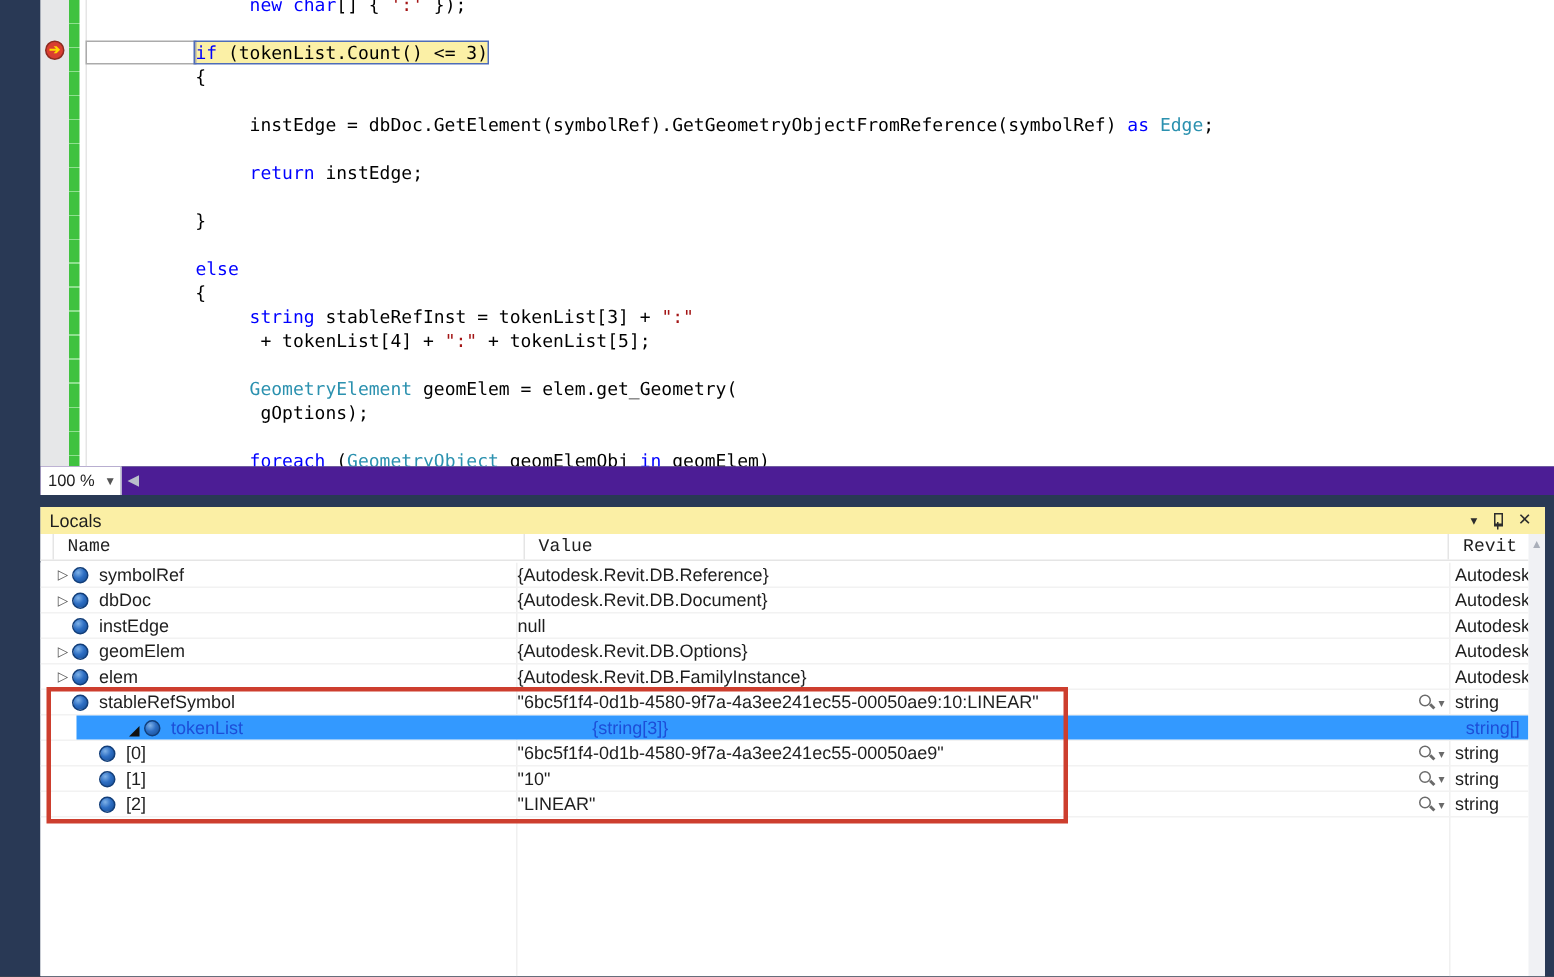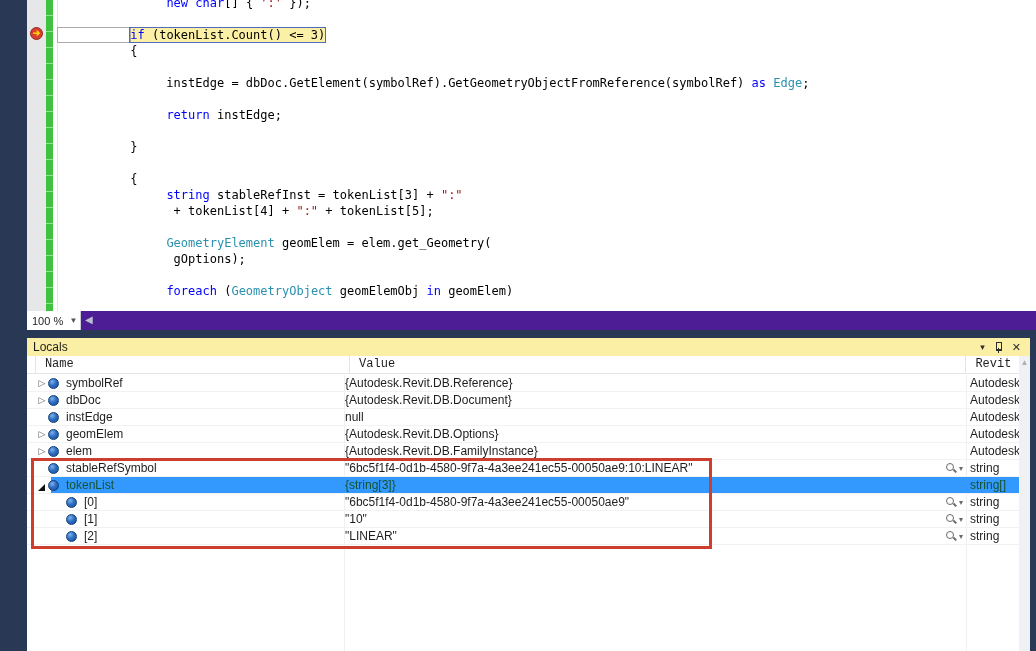--- a/index.html
+++ b/index.html
@@ -58,21 +58,21 @@
 
   .grid-body { position:absolute; left:0; top:37px; width:992px; bottom:0; background:#fff; overflow:hidden; }
   .colline { position:absolute; top:0; bottom:0; width:1px; background:#F0F0F0; }
 
   .vscroll { position:absolute; left:992px; top:18px; width:11px; bottom:0; background:#F0F1F4; }
   .vs-up { position:absolute; left:0; top:2px; width:11px; text-align:center; font-size:8px; color:#A9AEB9; }
 
   .row { position:relative; height:17px; display:flex; font-size:12px; color:#1E1E1E;
     border-bottom:1px solid #F2F2F2; }
   .sel-bg { position:absolute; left:24px; right:0; top:0; bottom:0; background:#3399FF; }
-  .row.sel .cell { color:#14532d; }
+  .row.sel .cell { color:#1d4ed8;margin-left:48px; }
   .cell { position:relative; overflow:hidden; white-space:nowrap; display:flex; align-items:center; }
   .cell.c-name { width:317px; }
   .cell.c-value { width:622px; padding-left:1px; }
   .cell.c-type { width:53px; padding-left:4px; }
   .exp { width:12px; margin-left:9px; font-size:9px; color:#5B5B5B; text-align:center; line-height:17px; }
   .exp-filled { width:0; height:0; border-bottom:7px solid #111; border-left:7px solid transparent;
     display:inline-block; margin:5px 3px 0 11px; }
   .exp-spacer { display:inline-block; }
   .var-ico { width:11px; height:11px; border-radius:50%; flex:none; margin-right:7px;
     background:radial-gradient(circle at 35% 30%, #7FB2E8 0%, #2E6FC4 45%, #154A90 100%);
@@ -104,20 +104,21 @@
         <div class="code-line"></div>
         <div class="code-line"><span class="lead-box">          </span><span class="stmt-hl"><span class="tok-kw">if</span><span class="tok-pl"> (tokenList.Count() &lt;= 3)</span></span></div>
         <div class="code-line"><span class="tok-pl">          {</span></div>
         <div class="code-line"></div>
         <div class="code-line"><span class="tok-pl">               instEdge = dbDoc.GetElement(symbolRef).GetGeometryObjectFromReference(symbolRef) </span><span class="tok-kw">as</span><span class="tok-pl"> </span><span class="tok-ty">Edge</span><span class="tok-pl">;</span></div>
         <div class="code-line"></div>
         <div class="code-line"><span class="tok-pl">               </span><span class="tok-kw">return</span><span class="tok-pl"> instEdge;</span></div>
         <div class="code-line"></div>
         <div class="code-line"><span class="tok-pl">          }</span></div>
         <div class="code-line"></div>
+        <div class="code-line"><span class="tok-pl">          </span><span class="tok-kw">else</span></div>
         <div class="code-line"><span class="tok-pl">          {</span></div>
         <div class="code-line"><span class="tok-pl">               </span><span class="tok-kw">string</span><span class="tok-pl"> stableRefInst = tokenList[3] + </span><span class="tok-st">":"</span></div>
         <div class="code-line"><span class="tok-pl">                + tokenList[4] + </span><span class="tok-st">":"</span><span class="tok-pl"> + tokenList[5];</span></div>
         <div class="code-line"></div>
         <div class="code-line"><span class="tok-pl">               </span><span class="tok-ty">GeometryElement</span><span class="tok-pl"> geomElem = elem.get_Geometry(</span></div>
         <div class="code-line"><span class="tok-pl">                gOptions);</span></div>
         <div class="code-line"></div>
         <div class="code-line"><span class="tok-pl">               </span><span class="tok-kw">foreach</span><span class="tok-pl"> (</span><span class="tok-ty">GeometryObject</span><span class="tok-pl"> geomElemObj </span><span class="tok-kw">in</span><span class="tok-pl"> geomElem)</span></div>
       </div>
   </div>

